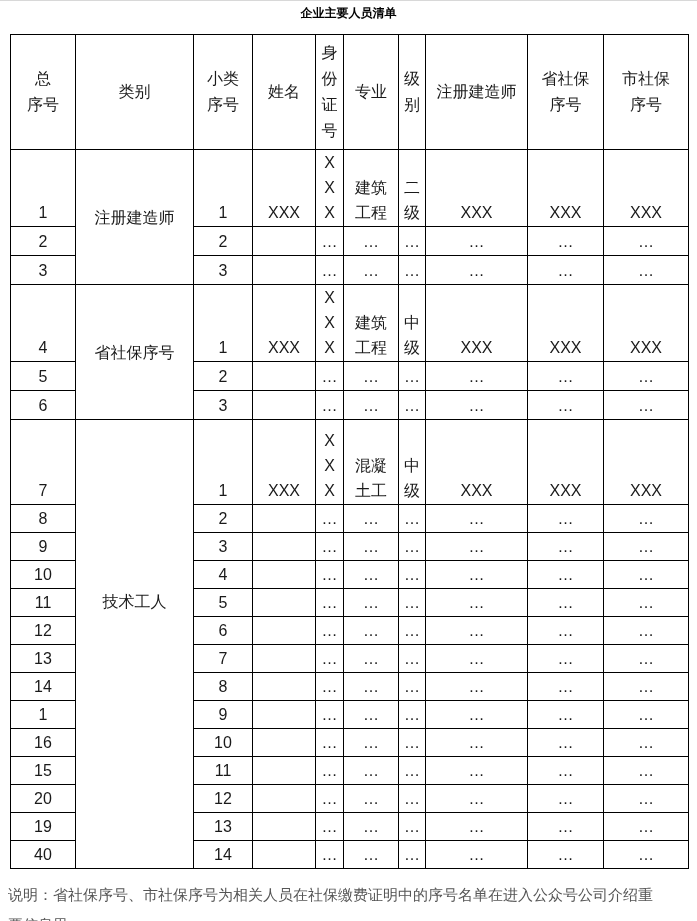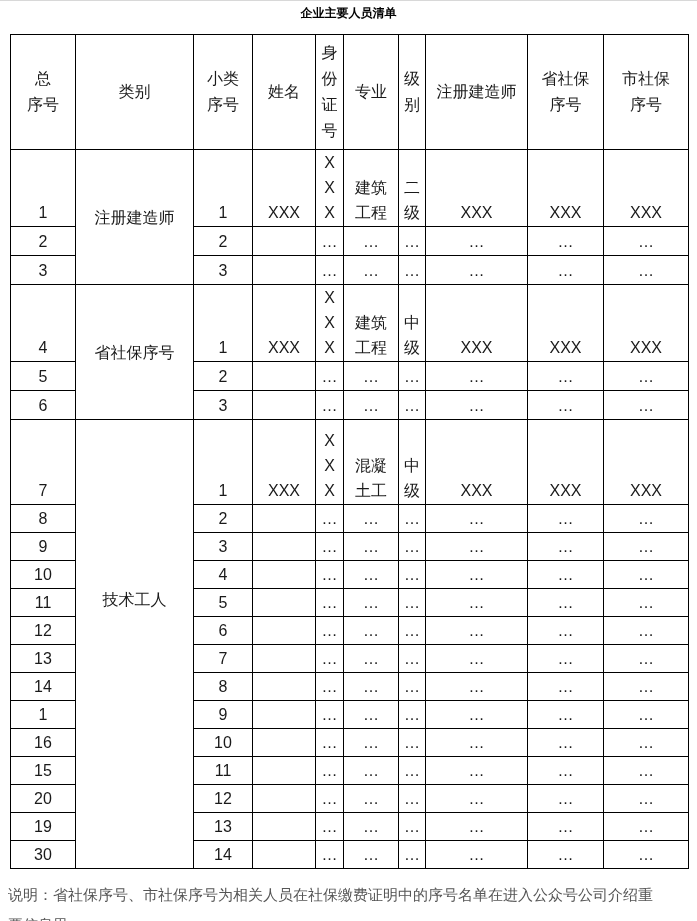--- a/index.html
+++ b/index.html
@@ -50,21 +50,20 @@
   tr.tall85 { height: 85px; }
   tr.short29 { height: 29px; }
   tr.short28 { height: 28px; }
   tr.tall td { vertical-align: bottom; padding-bottom: 1px; }
   table.personnel td.cat-cell {
     vertical-align: middle;
     padding-bottom: 0;
   }
   table.personnel td.cat-offset {
     padding-bottom: 86px;
-    font-family: Liberation Mono, monospace;
   }
   .note {
     margin: 11px 8px 0 8px;
     width: 654px;
     font-size: 15px;
     line-height: 30px;
     color: #555555;
     word-break: break-all;
   }
 </style>
@@ -329,21 +328,21 @@
           <td>13</td>
           <td></td>
           <td>…</td>
           <td>…</td>
           <td>…</td>
           <td>…</td>
           <td>…</td>
           <td>…</td>
         </tr>
         <tr class="short28">
-          <td>30</td>
+          <td>40</td>
           <td>14</td>
           <td></td>
           <td>…</td>
           <td>…</td>
           <td>…</td>
           <td>…</td>
           <td>…</td>
           <td>…</td>
         </tr>
       </tbody>

